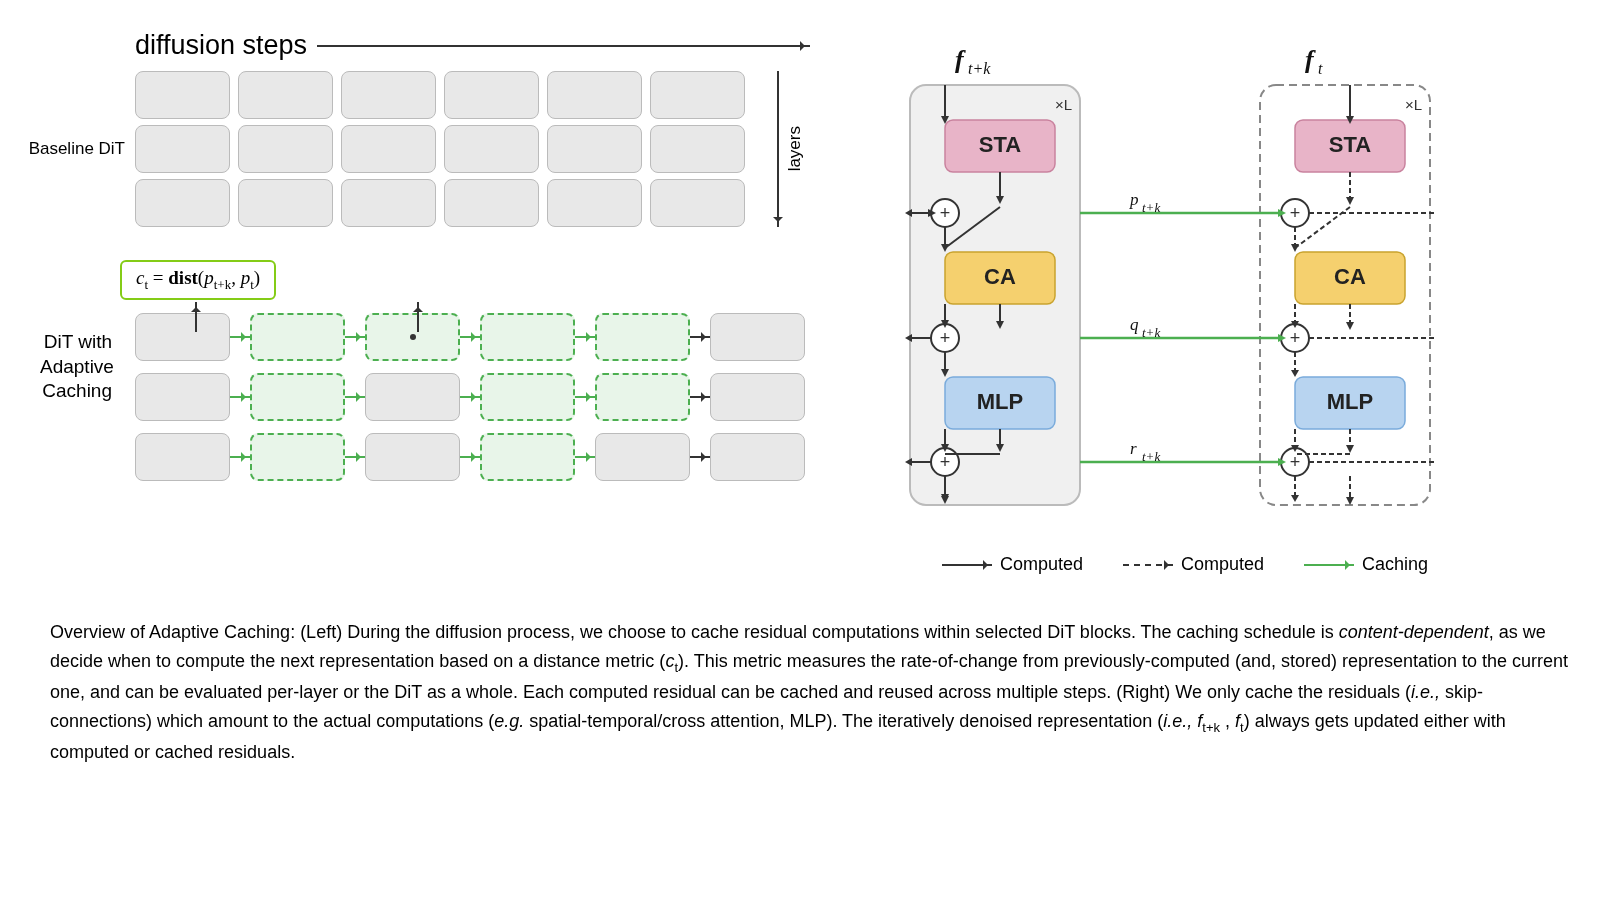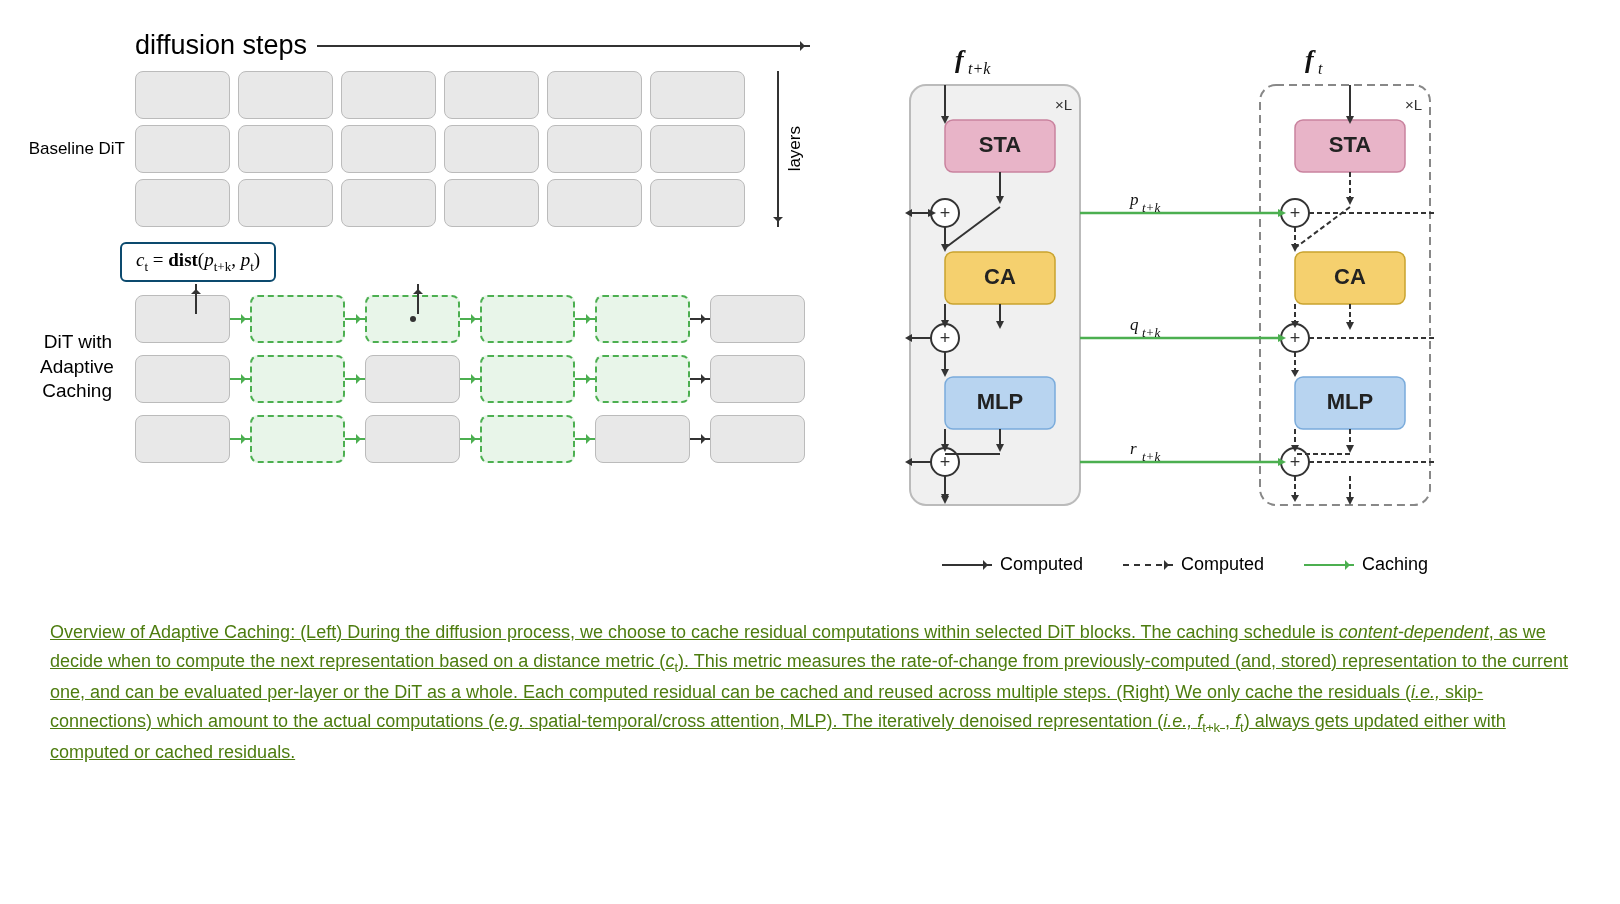--- a/index.html
+++ b/index.html
@@ -29,20 +29,21 @@
       position: relative;
       display: flex;
       flex-direction: column;
       padding-top: 10px;
     }
     
     .baseline-section {
       display: flex;
       flex-direction: row;
       align-items: center;
+      margin-bottom: 18px;
     }
     .grid-row {
       display: flex;
       flex-direction: row;
       gap: 8px;
     }
     .cell {
       width: 95px;
       height: 48px;
       background: #e8e8e8;
@@ -180,22 +181,21 @@
       top: -4px;
       border: 5px solid transparent;
       border-left-color: #4caf50;
     }
     
     .caption {
       font-size: 18px;
       font-family: Arial, sans-serif;
       line-height: 1.6;
       padding: 10px 10px 0 10px;
-      color: #4d7c0f;
-      text-decoration: underline;
+      color: #000000;
     }
     .caption em {
       font-style: italic;
     }
     
     .vertical-label {
       writing-mode: vertical-rl;
       transform: rotate(180deg);
       font-size: 17px;
       font-family: Arial, sans-serif;
@@ -263,21 +263,21 @@
             <div style="width:2px;height:100%;background:#333;position:relative;">
               <div style="position:absolute;bottom:0;left:-4px;border:5px solid transparent;border-top-color:#333;"></div>
             </div>
             <span style="font-size:17px;font-family:Arial,sans-serif;writing-mode:vertical-rl;transform:rotate(180deg);">layers</span>
           </div>
         </div>
       </div>
 
       <div style="position:relative;margin-top:15px;">
         
-        <div style="display:inline-block;border:2px solid #0c4a6e;border-radius:6px;padding:5px 14px;font-size:19px;font-family:'Times New Roman',serif;background:#fff;margin-left:80px;margin-bottom:8px;position:relative;z-index:5;">
+        <div style="display:inline-block;border:2px solid #84cc16;border-radius:6px;padding:5px 14px;font-size:19px;font-family:'Times New Roman',serif;background:#fff;margin-left:80px;margin-bottom:8px;position:relative;z-index:5;">
           <span style="font-family:'Times New Roman',serif;">
             <i>c</i><sub style="font-size:13px;">t</sub> = <b>dist</b>(<i>p</i><sub style="font-size:13px;">t+k</sub>, <i>p</i><sub style="font-size:13px;">t</sub>)
           </span>
         </div>
         
         <div style="position:absolute;left:155px;top:42px;width:2px;height:30px;background:#333;z-index:4;">
           <div style="position:absolute;top:0;left:-4px;border:5px solid transparent;border-bottom-color:#333;"></div>
         </div>
         
         <div style="position:absolute;left:377px;top:42px;width:2px;height:30px;background:#333;z-index:4;">

